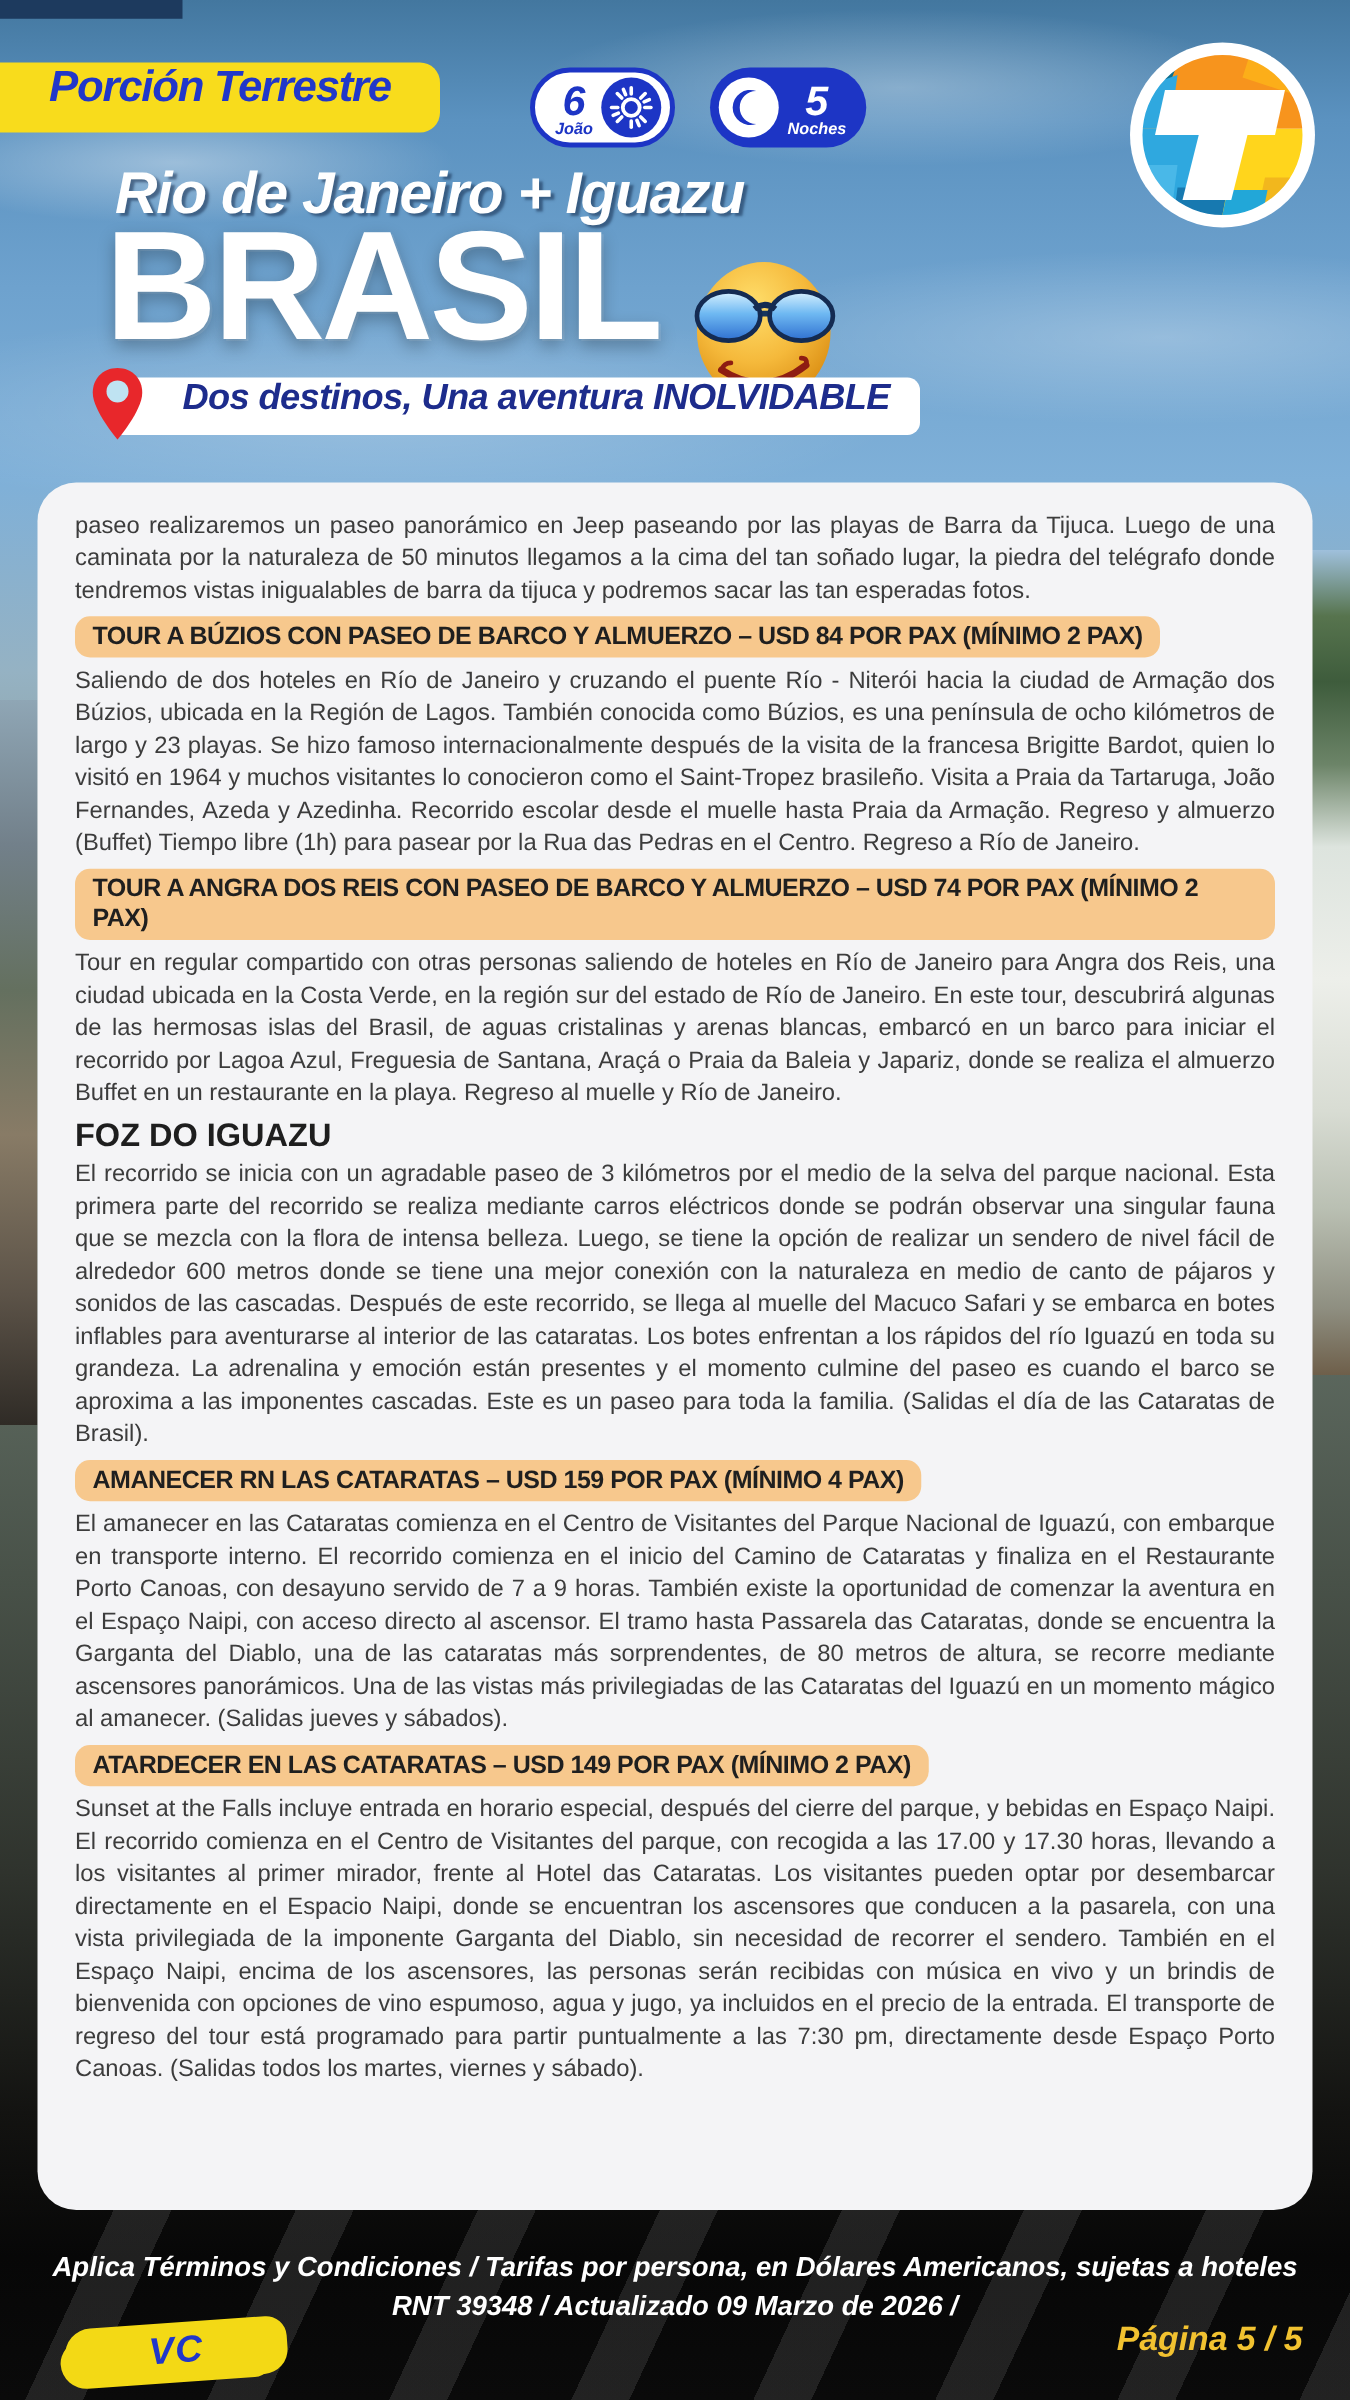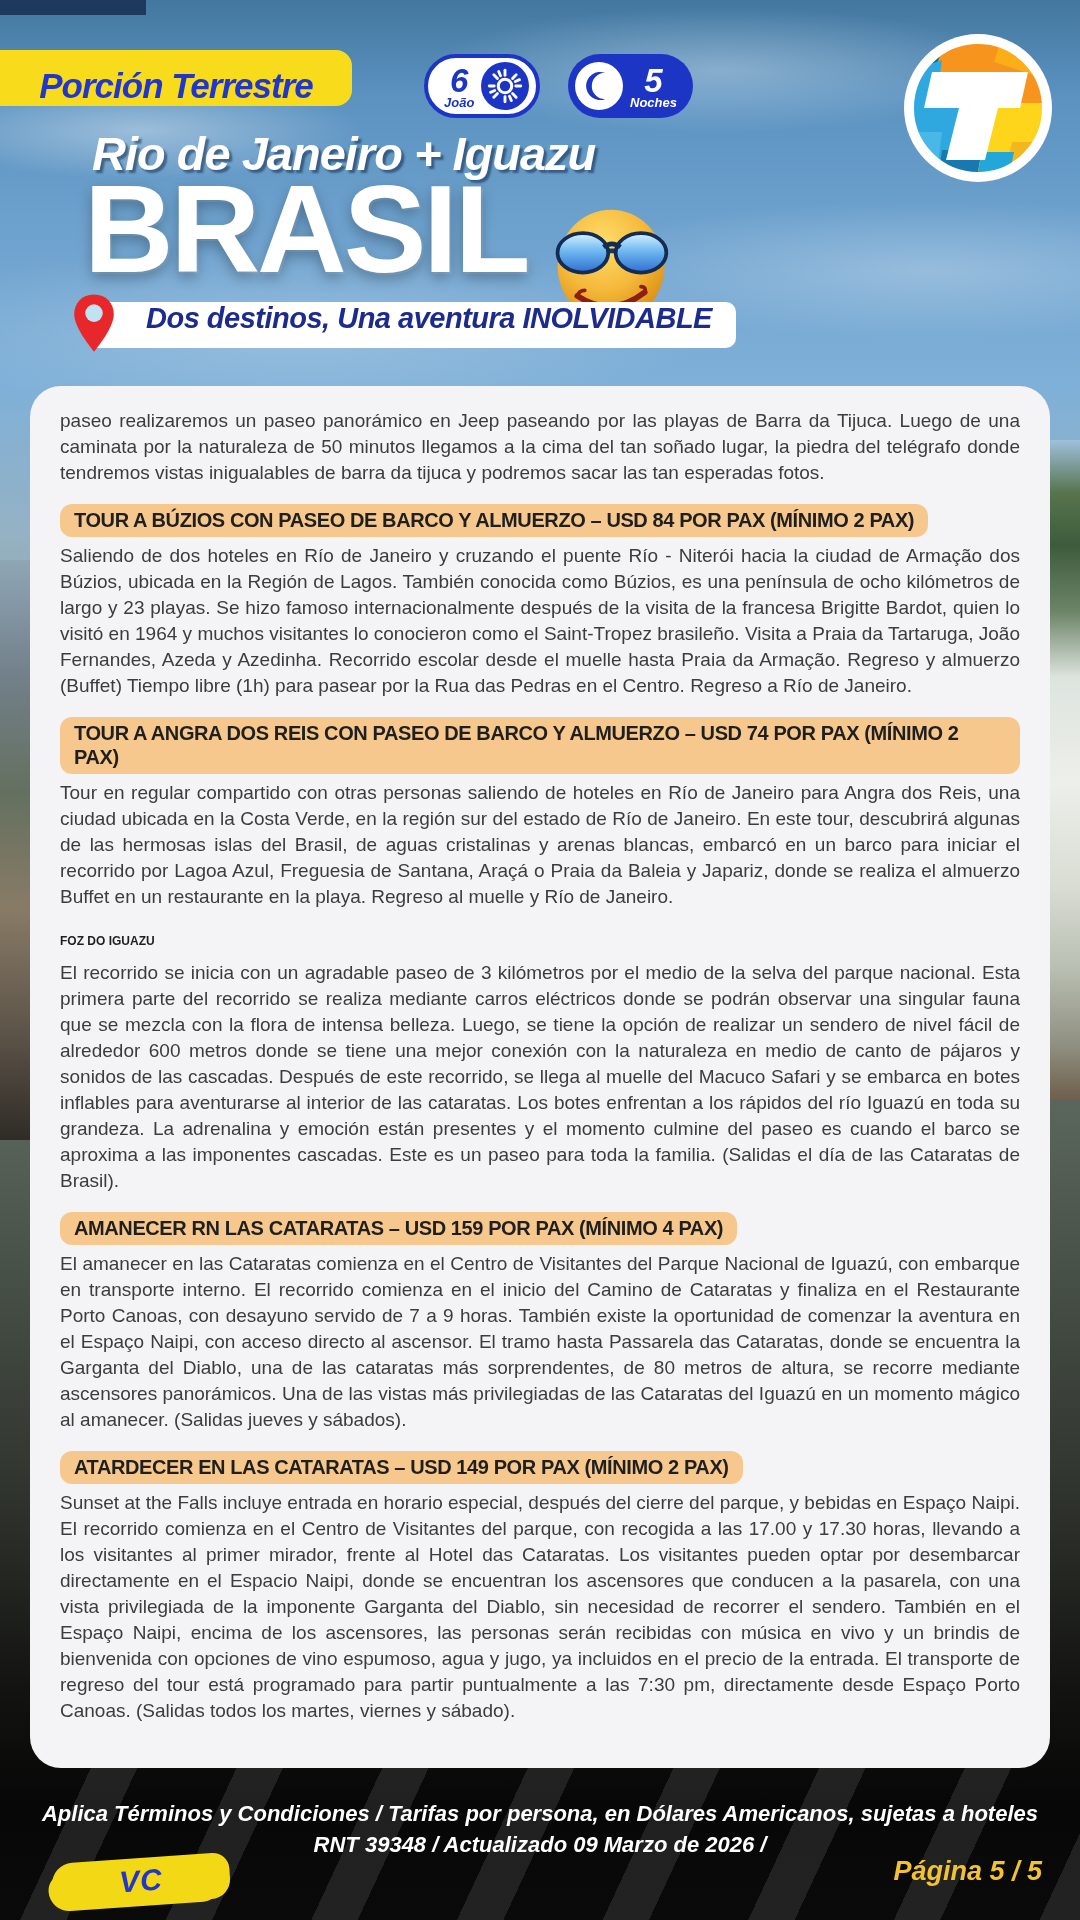--- a/index.html
+++ b/index.html
@@ -33,21 +33,21 @@
   }
   .beams{
     position:absolute;left:0;right:0;bottom:0;height:170px;
     background:repeating-linear-gradient(115deg,
       rgba(60,60,60,0) 0 90px, rgba(90,90,90,.30) 90px 132px);
   }
   
   .badge-terrestre{
     position:absolute;left:0;top:50px;width:352px;height:56px;
     background:#f8dc1c;border-radius:0 16px 16px 0;
-    display:flex;align-items:flex-end;justify-content:center;
+    display:flex;align-items:flex-start;justify-content:center;
     font-size:35px;font-weight:bold;font-style:italic;color:#2137c9;letter-spacing:-1px;
   }
   .pill{position:absolute;top:54px;height:64px;border-radius:34px;display:flex;align-items:center;box-sizing:border-box;}
   .pill-days{left:424px;background:#ffffff;border:4px solid #1d35c5;padding:0 7px 0 16px;gap:7px;}
   .pill-nights{left:568px;background:#1d35c5;padding:0 16px 0 7px;gap:7px;}
   .pill .numcol{display:flex;flex-direction:column;align-items:center;line-height:1;}
   .pill .num{font-size:33px;font-weight:900;font-style:italic;}
   .pill .lbl{font-size:13px;font-weight:bold;font-style:italic;margin-top:-1px;}
   .pill-days .num,.pill-days .lbl{color:#1d35c5;}
   .pill-nights .num,.pill-nights .lbl{color:#ffffff;}
@@ -74,28 +74,28 @@
   }
   .pin{position:absolute;left:-16px;top:-10px;}
   
   .card{
     position:absolute;left:30px;right:30px;top:386px;bottom:152px;
     background:#f4f4f6;border-radius:31px;
     padding:22px 30px 18px 30px;box-sizing:border-box;overflow:hidden;
     font-size:19px;line-height:26px;color:#3c3c3c;text-align:justify;
   }
   .card p{margin:0;}
-  .sec{margin-top:18px;}
+  .sec{margin-top:7px;}
   .hl{
     display:inline-block;background:#f7c88d;border-radius:12px;
     padding:4px 14px 5px;margin:0 0 6px 0;
     font-weight:bold;font-size:20px;line-height:24px;color:#1f1f1f;letter-spacing:-0.4px;
     text-align:left;
   }
-  .subhead{font-weight:bold;font-size:12px;color:#1e1e1e;margin:0 0 6px 0;text-align:left;}
+  .subhead{font-weight:bold;font-size:26px;color:#1e1e1e;margin:0 0 6px 0;text-align:left;}
   
   .terms{
     position:absolute;left:0;right:0;top:1798px;text-align:center;
     color:#ffffff;font-weight:bold;font-style:italic;font-size:22px;line-height:31px;
   }
   .vc-brush{
     position:absolute;left:52px;top:1858px;width:178px;height:46px;
     background:#f3d915;border-radius:26px 20px 24px 30px;
     transform:rotate(-4deg);
     display:flex;align-items:center;justify-content:center;

